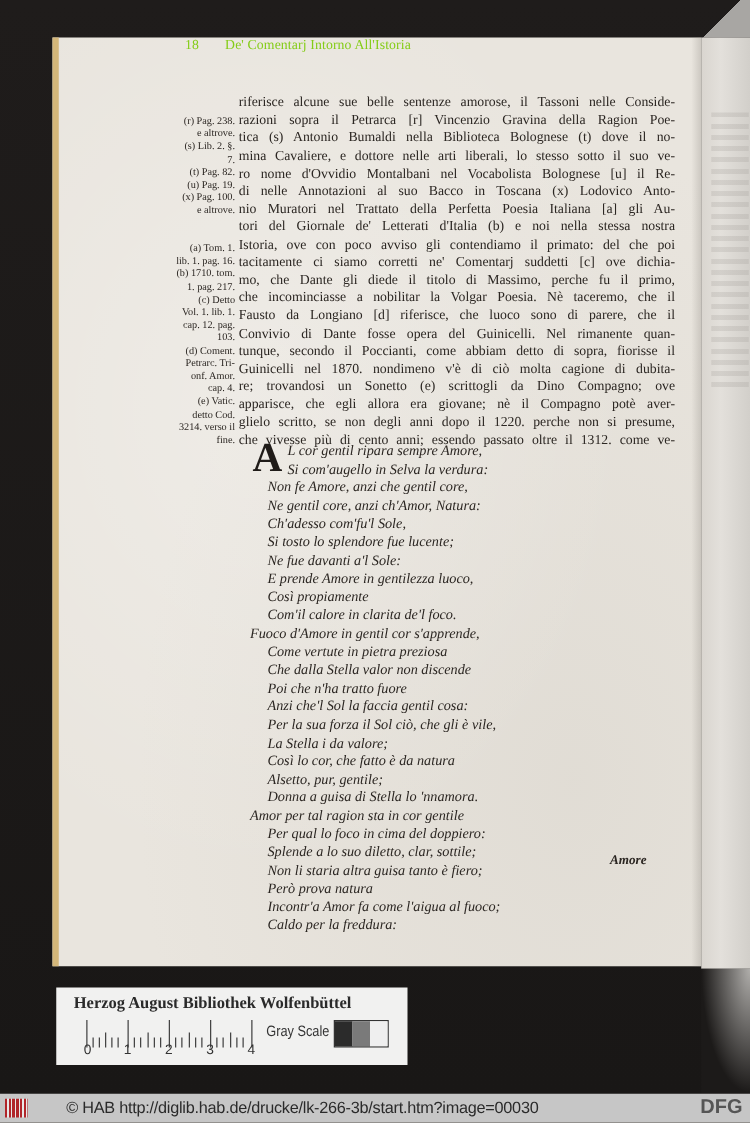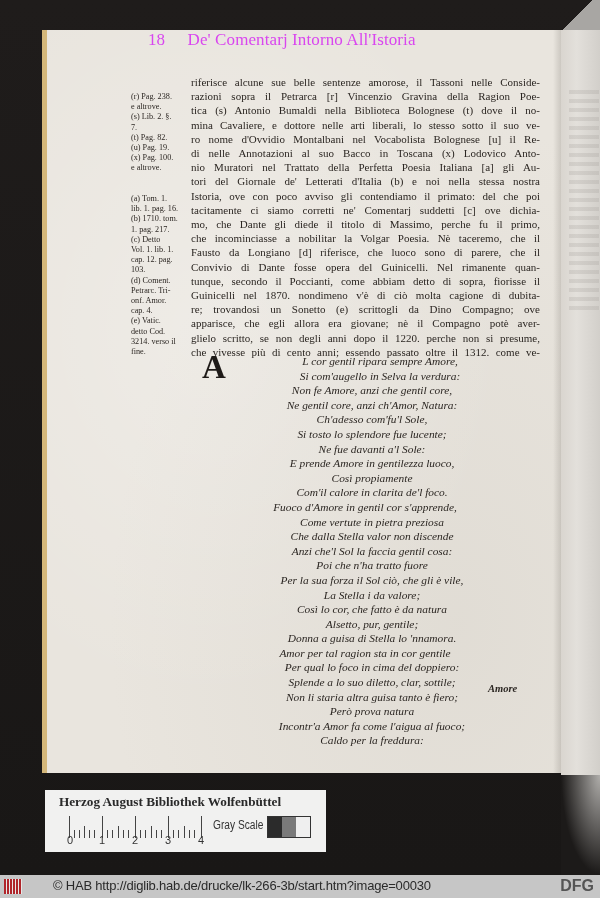--- a/index.html
+++ b/index.html
@@ -37,41 +37,41 @@
       radial-gradient(ellipse at 30% 40%, rgba(255,255,255,0.25), transparent 60%),
       radial-gradient(ellipse at 80% 80%, rgba(200,195,185,0.25), transparent 60%);
     border-left: 5px solid #d4b77a;
     box-sizing: border-box;
   }
   .page .gutter-shade {
     position: absolute; right: 0; top: 0; width: 8px; height: 100%;
     background: linear-gradient(90deg, transparent, rgba(150,145,138,0.35));
   }
   .running-head {
-    position: absolute; left: 148px; top: 30px; font-size: 17px; color: #d946ef;
+    position: absolute; left: 148px; top: 30px; font-size: 11px; color: #84cc16;
     white-space: nowrap; letter-spacing: 0.1px;
   }
   .running-head .folio { margin-right: 18px; }
   .body-text {
     position: absolute; left: 191px; top: 75px; width: 349px;
     font-size: 11px; line-height: 14.2px; color: #2b2622;
     text-align: justify;
   }
   .body-text .ln { display: block; white-space: nowrap; text-align-last: justify; overflow: hidden; }
   .body-text .ln.last { text-align-last: left; }
   .margin-notes {
-    position: absolute; left: 131px; top: 92px; width: 76px;
-    font-size: 8.2px; line-height: 10.2px; color: #2b2622;
+    position: absolute; left: 112px; top: 92px; width: 76px;
+    font-size: 8.2px; line-height: 10.2px; color: #2b2622; text-align: right;
   }
   .margin-notes .mn { display: block; white-space: nowrap; }
   .poem {
     position: absolute; left: 200px; top: 354px; width: 330px;
     font-style: italic; font-size: 11.4px; line-height: 14.6px; color: #2b2622;
   }
-  .poem .ln { display: block; white-space: nowrap; text-align: center; }
+  .poem .ln { display: block; white-space: nowrap; }
   .poem .i1 { padding-left: 14px; }
   .poem .i0 { padding-left: 0; }
   .dropcap {
     position: absolute; left: 202px; top: 352px; font-size: 33px; line-height: 30px;
     font-weight: bold; color: #1f1b18; font-family: "Liberation Serif", serif;
   }
   .poem-first { padding-left: 30px !important; }
   .catchword {
     position: absolute; left: 488px; top: 683px; font-style: italic; font-weight: bold;
     font-size: 10.5px; color: #2b2622;
@@ -197,22 +197,22 @@
   <span class="ln i1">Ne gentil core, anzi ch'Amor, Natura:</span>
   <span class="ln i1">Ch'adesso com'fu'l Sole,</span>
   <span class="ln i1">Si tosto lo splendore fue lucente;</span>
   <span class="ln i1">Ne fue davanti a'l Sole:</span>
   <span class="ln i1">E prende Amore in gentilezza luoco,</span>
   <span class="ln i1">Così propiamente</span>
   <span class="ln i1">Com'il calore in clarita de'l foco.</span>
   <span class="ln i0">Fuoco d'Amore in gentil cor s'apprende,</span>
   <span class="ln i1">Come vertute in pietra preziosa</span>
   <span class="ln i1">Che dalla Stella valor non discende</span>
+  <span class="ln i1">Poi che n'ha tratto fuore</span>
   <span class="ln i1">Anzi che'l Sol la faccia gentil cosa:</span>
-  <span class="ln i1">Poi che n'ha tratto fuore</span>
   <span class="ln i1">Per la sua forza il Sol ciò, che gli è vile,</span>
   <span class="ln i1">La Stella i da valore;</span>
   <span class="ln i1">Così lo cor, che fatto è da natura</span>
   <span class="ln i1">Alsetto, pur, gentile;</span>
   <span class="ln i1">Donna a guisa di Stella lo 'nnamora.</span>
   <span class="ln i0">Amor per tal ragion sta in cor gentile</span>
   <span class="ln i1">Per qual lo foco in cima del doppiero:</span>
   <span class="ln i1">Splende a lo suo diletto, clar, sottile;</span>
   <span class="ln i1">Non li staria altra guisa tanto è fiero;</span>
   <span class="ln i1">Però prova natura</span>

